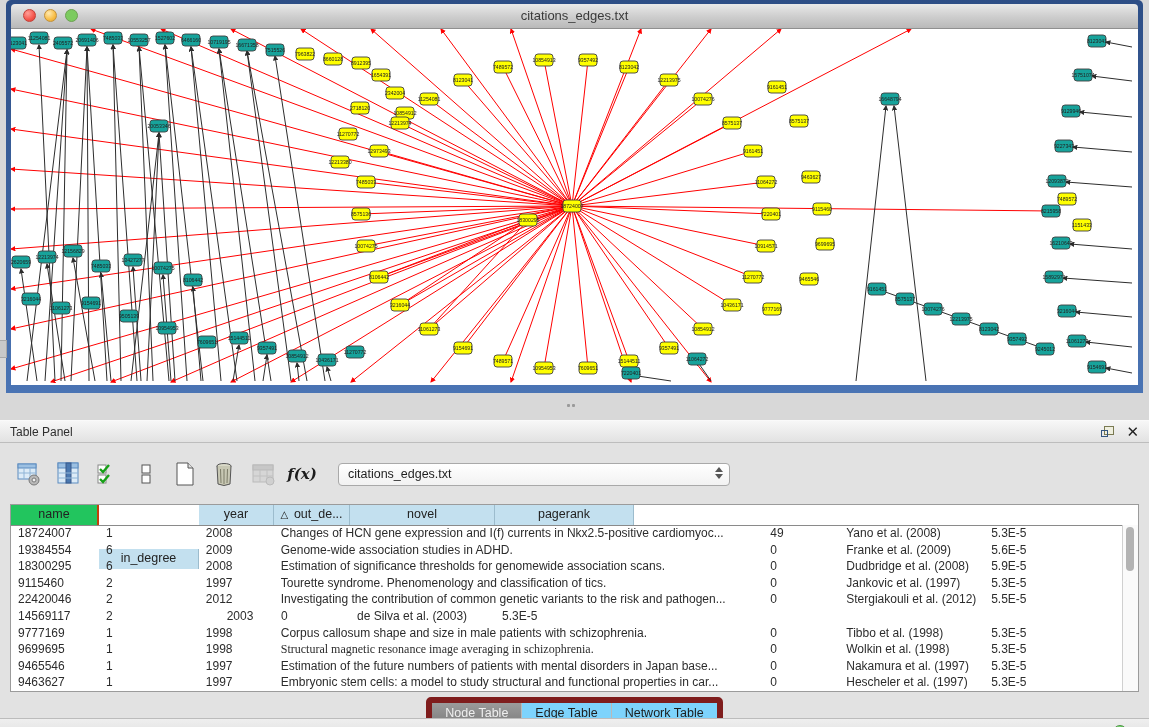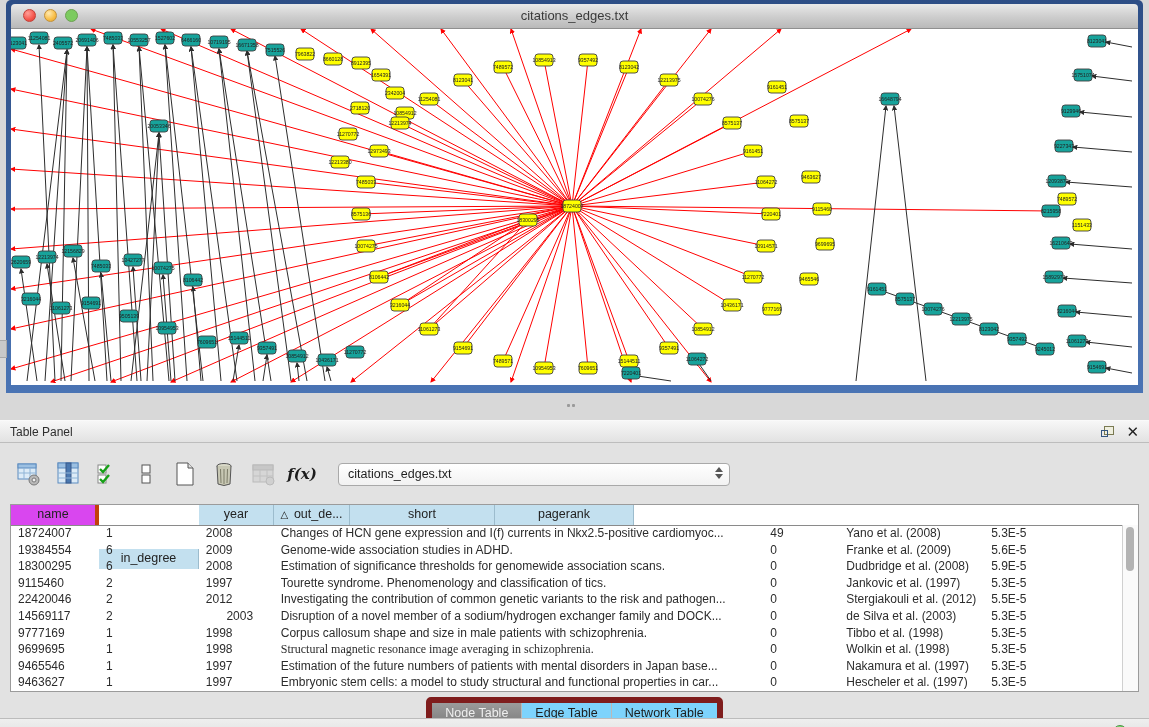--- a/index.html
+++ b/index.html
@@ -47,21 +47,21 @@
                 font-size:12.5px;color:#1e1e1e;padding-left:9px;box-sizing:border-box;position:relative;}
   #table-select .stepper{position:absolute;right:6px;top:3px;display:flex;flex-direction:column;gap:2px;}
   .tri-up{width:0;height:0;border-left:4px solid transparent;border-right:4px solid transparent;border-bottom:5px solid #555;}
   .tri-down{width:0;height:0;border-left:4px solid transparent;border-right:4px solid transparent;border-top:5px solid #555;}
 
   #tbl{position:absolute;left:10px;top:84px;width:1129px;height:188px;background:#fff;
        border:1px solid #9b9b9b;box-sizing:border-box;overflow:hidden;}
   #thead{display:flex;height:20px;border-bottom:1px solid #8a8a8a;}
   .th{box-sizing:border-box;height:20px;line-height:19px;text-align:center;font-size:12.5px;color:#222;
       background:#c3e0ef;border-right:1px solid #9cbccd;overflow:hidden;white-space:nowrap;}
-  .th.first{background:#d946ef;border-right:4px solid #c2410c;}
+  .th.first{background:#22c55e;border-right:2px solid #c2410c;}
   .sort-glyph{font-size:10px;margin-right:3px;}
   #tbody{position:absolute;left:0;top:20px;right:15px;bottom:0;overflow:hidden;}
   .tr{display:flex;height:16.6px;}
   .td{box-sizing:border-box;padding-left:7px;font-size:12px;color:#2c2c2c;line-height:16.6px;
       white-space:nowrap;overflow:hidden;}
   #vscroll{position:absolute;right:0;top:20px;bottom:0;width:15px;background:#fafafa;border-left:1px solid #d0d0d0;}
   #vthumb{position:absolute;left:3px;top:2px;width:8px;height:44px;border-radius:5px;background:#b3b3b3;}
 
   #tabs-row{position:absolute;left:0;top:277px;width:100%;display:flex;justify-content:center;}
   #segmented{display:flex;border:6px solid #7f1d1d;border-radius:5px;overflow:hidden;background:#7dd3fc;
@@ -717,21 +717,21 @@
           </span>
       </span>
     </div>
 
     <div id="tbl">
       <div id="thead">
           <div class="th first" style="width: 88px;">name</div>
           <div class="th" style="width: 100px; margin-top: 44px;">in_degree</div>
           <div class="th" style="width: 75px;">year</div>
           <div class="th" style="width: 76px;"><span class="sort-glyph">△ </span>out_de...</div>
-          <div class="th" style="width: 145px;">short</div>
+          <div class="th" style="width: 145px;">novel</div>
           <div class="th" style="width: 139px;">pagerank</div>
         </div>
       <div id="tbody">
           <div class="tr">
             <div class="td" style="width: 88px;">18724007</div>
             <div class="td" style="width: 100px;">1</div>
             <div class="td" style="width: 75px;">2008</div>
             <div class="td" style="width: 490px;">Changes of HCN gene expression and I(f) currents in Nkx2.5-positive cardiomyoc...</div>
             <div class="td" style="width: 76px;">49</div>
             <div class="td" style="width: 145px;">Yano et al. (2008)</div>
@@ -770,21 +770,20 @@
             <div class="td" style="width: 75px;">2012</div>
             <div class="td" style="width: 490px;">Investigating the contribution of common genetic variants to the risk and pathogen...</div>
             <div class="td" style="width: 76px;">0</div>
             <div class="td" style="width: 145px;">Stergiakouli et al. (2012)</div>
             <div class="td" style="width: 139px;">5.5E-5</div>
           </div>
           <div class="tr">
             <div class="td" style="width: 88px;">14569117</div>
             <div class="td" style="width: 100px;">2</div>
             <div class="td" style="width: 75px; text-align: center;">2003</div>
-            <div class="td" style="width: 490px;">Disruption of a novel member of a sodium/hydrogen exchanger family and DOCK...</div>
             <div class="td" style="width: 76px;">0</div>
             <div class="td" style="width: 145px;">de Silva et al. (2003)</div>
             <div class="td" style="width: 139px;">5.3E-5</div>
           </div>
           <div class="tr">
             <div class="td" style="width: 88px;">9777169</div>
             <div class="td" style="width: 100px;">1</div>
             <div class="td" style="width: 75px;">1998</div>
             <div class="td" style="width: 490px;">Corpus callosum shape and size in male patients with schizophrenia.</div>
             <div class="td" style="width: 76px;">0</div>

